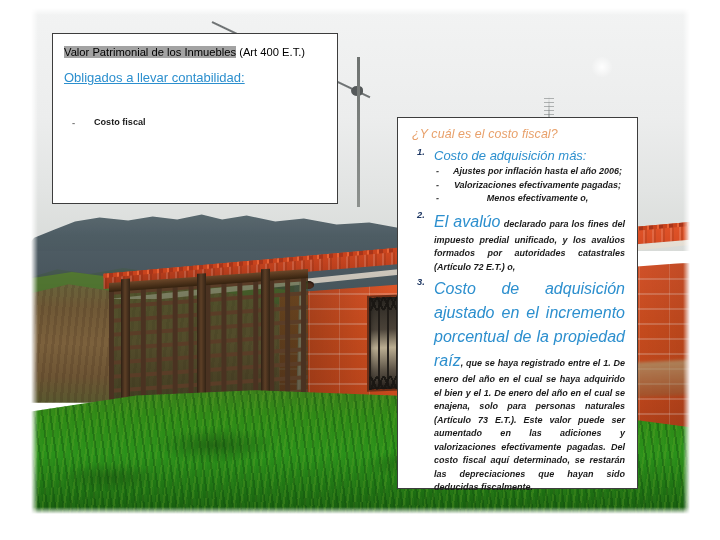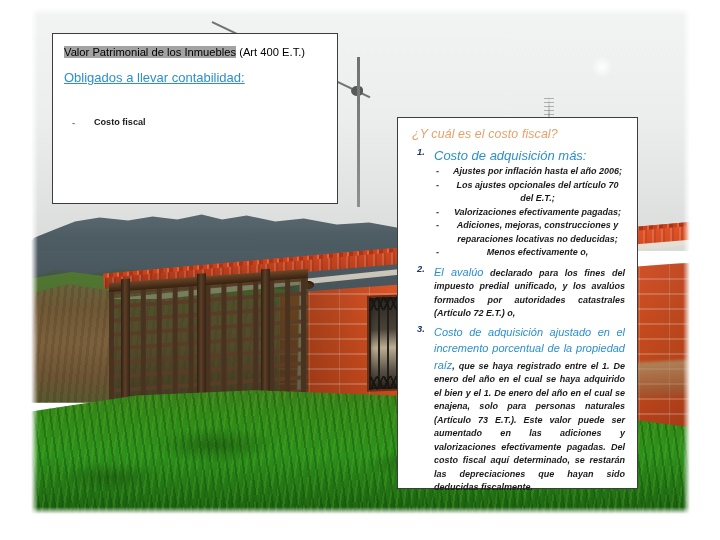--- a/index.html
+++ b/index.html
@@ -470,21 +470,21 @@
   .li-body {
     font-size: 9.0px;
     color: #1a1a1a;
     line-height: 1.5;
     text-align: justify;
     display: block;
     font-weight: bold;
   }
   .li-body .accent {
     color: #2c8fce;
-    font-size: 11px;
+    font-size: 16px;
     font-weight: normal;
   }
   ul.sublist {
     list-style: none;
     margin: 1px 0 4px 0;
     padding: 0;
   }
   ul.sublist > li {
     position: relative;
     padding-left: 16px;
@@ -572,23 +572,21 @@
   <div id="box-right" class="textbox">
 
     <p class="r-title">¿Y cuál es el costo fiscal?</p>
 
     <ol class="numlist">
 
       <li>
         <span class="li-head">Costo de adquisición más:</span>
         <ul class="sublist">
           <li>Ajustes por inflación hasta el año 2006;</li>
-          <li>Los ajustes opcionales del artículo 70 del E.T.;</li>
           <li>Valorizaciones efectivamente pagadas;</li>
-          <li>Adiciones, mejoras, construcciones y reparaciones locativas no deducidas;</li>
           <li>Menos efectivamente o,</li>
         </ul>
       </li>
 
       <li>
         <span class="li-body justify"><span class="accent">El avalúo</span><span> declarado para los fines del impuesto predial unificado, y los avalúos formados por autoridades catastrales (Artículo 72 E.T.) o,</span></span>
       </li>
 
       <li>
         <span class="li-body justify"><span class="accent">Costo de adquisición ajustado en el incremento porcentual de la propiedad raíz</span><span>, que se haya registrado entre el 1. De enero del año en el cual se haya adquirido el bien y el 1. De enero del año en el cual se enajena, solo para personas naturales (Artículo 73 E.T.). Este valor puede ser aumentado en las adiciones y valorizaciones efectivamente pagadas. Del costo fiscal aquí determinado, se restarán las depreciaciones que hayan sido deducidas fiscalmente.</span></span>

